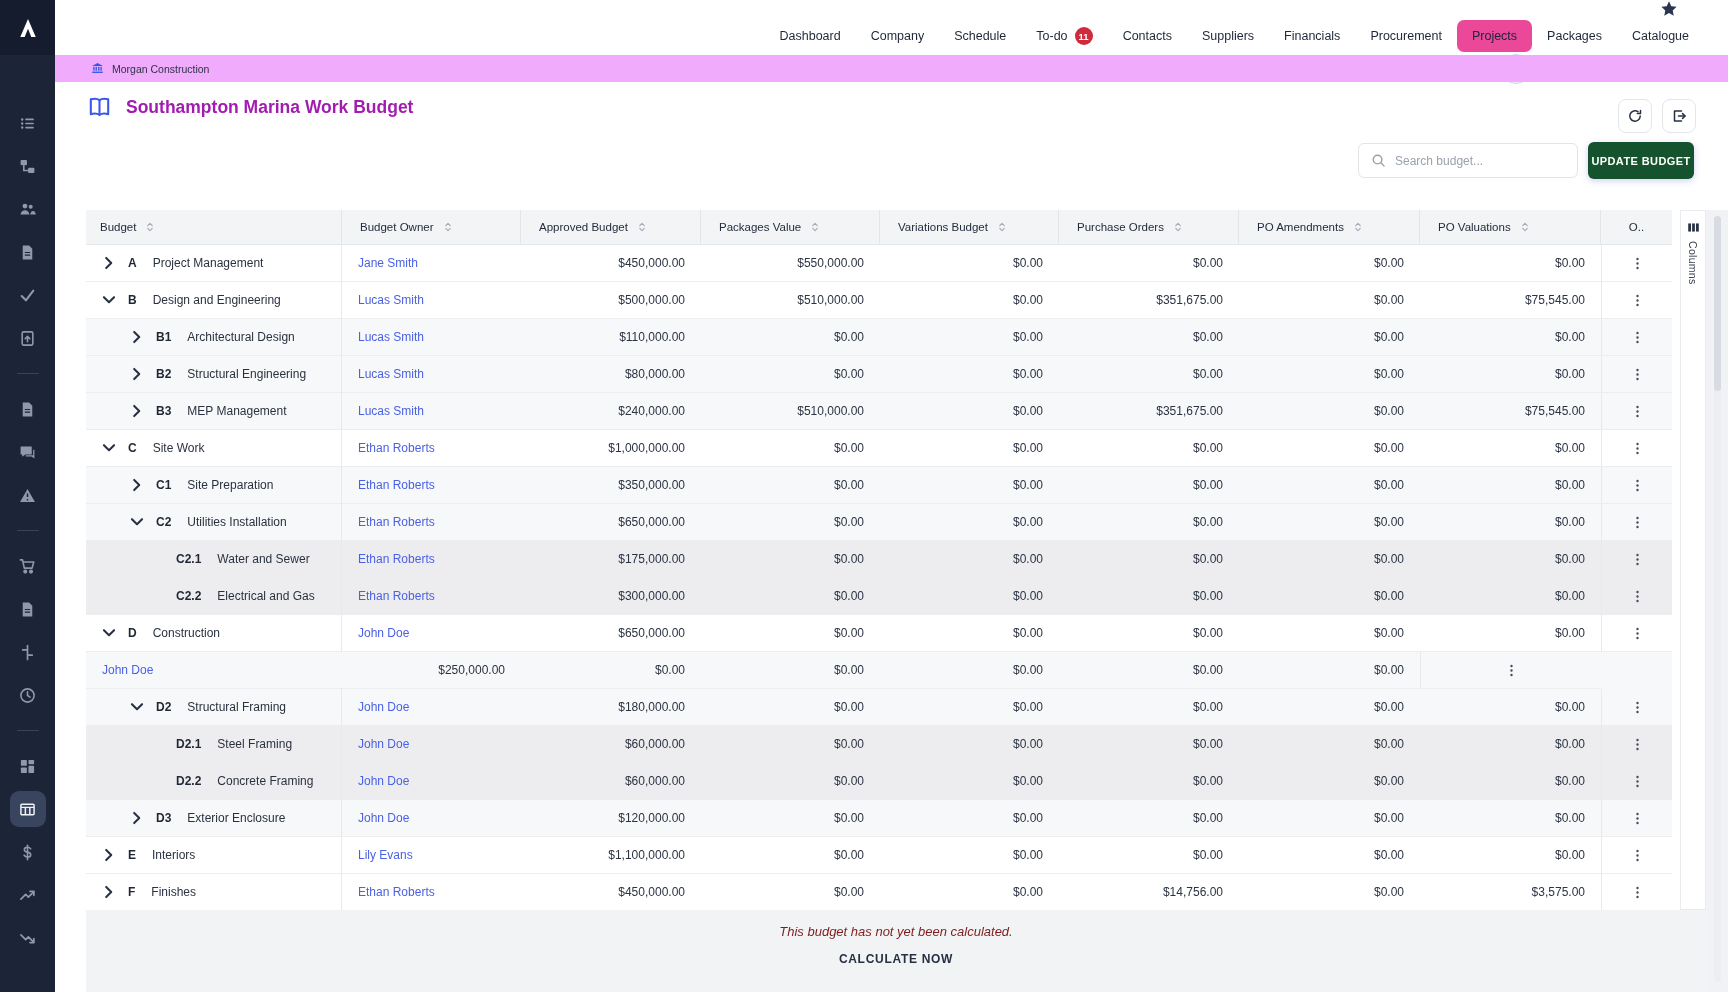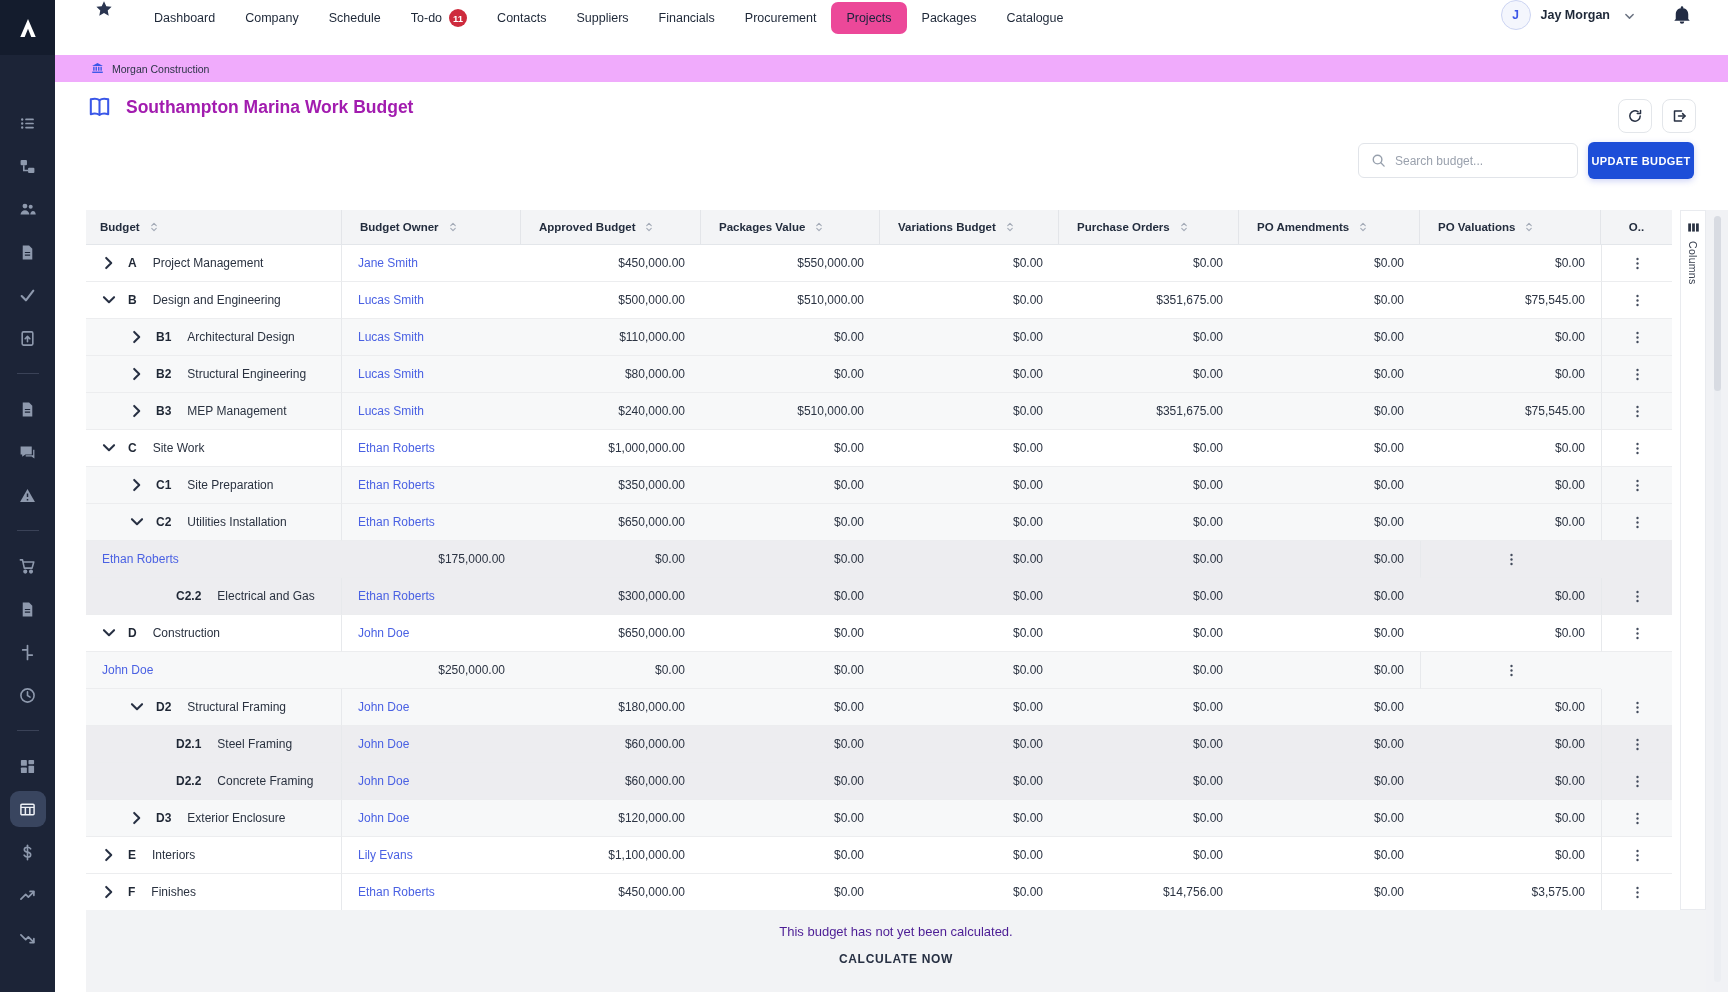--- a/index.html
+++ b/index.html
@@ -15,21 +15,21 @@
   .logo svg { width:34px; height:34px; }
   .side-items { display:flex; flex-direction:column; align-items:center; gap:7px; margin-top:50px; }
   .side-btn { width:36px; height:36px; border:none; background:transparent; color:#8e99ad;
     display:flex; align-items:center; justify-content:center; border-radius:9px; cursor:pointer; }
   .side-btn .ic { width:17px; height:17px; display:block; }
   .side-btn.active { background:#39455f; color:#eef1f6; }
   .side-div { width:22px; height:1px; background:#3a4257; margin:10px 0; }
 
   
   .topnav { position:absolute; left:55px; top:0; right:0; height:55px; background:#fff;
-    display:flex; align-items:flex-start; padding:0 24px 0 40px; }
+    display:flex; align-items:flex-end; padding:0 24px 0 40px;flex-direction:column; }
   .fav-star { width:18px; height:18px; color:#2a3550; margin-right:26px; cursor:pointer; }
   .fav-star svg { width:100%; height:100%; }
   .main-nav { display:flex; align-items:center; }
   .nav-item { display:flex; align-items:center; gap:7px; padding:9px 15px; border-radius:7px;
     font-size:12.5px; color:#1e2838; cursor:pointer; white-space:nowrap; }
   .nav-item.active { background:#ec4899; color:#18233d; }
   .nav-badge { min-width:18px; height:18px; border-radius:9px; background:#ce2b3d; color:#fff;
     font-size:9.5px; font-weight:bold; display:flex; align-items:center; justify-content:center; padding:0 4px; }
   .user { margin-left:auto; display:flex; align-items:center; }
   .avatar { width:30px; height:30px; border-radius:50%; background:#f4f6fd; border:1.5px solid #ccd4f2;
@@ -55,30 +55,30 @@
   .icon-btn { width:34px; height:34px; background:#fff; border:1px solid #e3e6ea; border-radius:8px;
     color:#273043; display:flex; align-items:center; justify-content:center; cursor:pointer; }
   .icon-btn .ic { width:16px; height:16px; display:block; }
 
   .search-box { position:absolute; left:1358px; top:143px; width:220px; height:35px; background:#fff;
     border:1px solid #e1e4e9; border-radius:6px; display:flex; align-items:center; padding-left:12px; gap:9px; }
   .search-box .ic { width:15px; height:15px; color:#97a0ad; display:block; }
   .search-box input { border:none; outline:none; flex:1; font-size:12px; color:#2a3342;
     font-family:"Liberation Sans", sans-serif; background:transparent; min-width:0; }
   .search-box input::placeholder { color:#9aa1ad; }
-  .update-btn { position:absolute; left:1588px; top:142px; width:106px; height:37px; background:#1d4ed8;
+  .update-btn { position:absolute; left:1588px; top:142px; width:106px; height:37px; background:#14532d;
     color:#fff; border:none; border-radius:6px; font-size:11px; font-weight:bold; letter-spacing:.4px;
     cursor:pointer; font-family:"Liberation Sans", sans-serif; box-shadow:0 2px 6px rgba(58,80,220,.25); }
 
   
   .budget-table { position:absolute; left:86px; top:210px; width:1586px; background:#fff; }
   .thead, .tr { display:grid; grid-template-columns:256px 179px 180px 179px 179px 180px 181px 181px 71px; }
   .thead { height:35px; }
   .th { background:#f3f4f6; border-right:1px solid #e3e5e9; border-bottom:1px solid #e3e6ea;
-    display:flex; align-items:center; padding-left:18px; gap:8px; font-size:11.5px; font-weight:bold;
+    display:flex; align-items:center; padding-left:18px; gap:8px; font-size:11.5px; font-weight:normal;
     color:#232d3e; cursor:pointer; white-space:nowrap; overflow:hidden; }
   .th.c0 { padding-left:14px; }
   .th.c8 { justify-content:center; padding-left:0; border-right:none; }
   .sort-ic { width:12px; height:12px; color:#a3aab6; flex:0 0 auto; }
   .sort-ic svg { width:100%; height:100%; display:block; }
   .tr { height:37px; }
   .tr.lvl0 { background:#ffffff; }
   .tr.lvl1 { background:#f7f8f9; }
   .tr.lvl2 { background:#ededf0; }
   .td { border-bottom:1px solid #ecedef; display:flex; align-items:center; font-size:12px;
@@ -103,21 +103,21 @@
   .v-scroll { position:absolute; left:1714px; top:216px; width:7px; height:766px; background:#eceef2; border-radius:4px; cursor:pointer; }
   .v-thumb { width:7px; height:175px; background:#d8dbe2; border-radius:4px; cursor:pointer; }
   .columns-strip { position:absolute; left:1680px; top:210px; width:26px; height:700px; background:#fff;
     border:1px solid #e9ebef; display:flex; flex-direction:column; align-items:center; cursor:pointer; }
   .columns-strip .ic { width:13px; height:13px; color:#2a3243; margin:10px 0 7px; display:block; }
   .columns-label { writing-mode:vertical-rl; font-size:10.5px; color:#3a4150; letter-spacing:.3px; }
 
   
   .banner { position:absolute; left:86px; top:910px; width:1620px; height:82px; background:#f2f3f5;
     display:flex; flex-direction:column; align-items:center; padding-top:14px; gap:13px; }
-  .banner-msg { font-size:13px; color:#4c1d95; }
+  .banner-msg { font-size:13px; color:#7f1d1d;font-style:italic; }
   .banner-action { border:none; background:transparent; font-size:12px; font-weight:bold; color:#273043;
     letter-spacing:.7px; cursor:pointer; font-family:"Liberation Sans", sans-serif; }
 
   .ic svg { width:100%; height:100%; display:block; }
 </style>
 </head>
 <body>
 
 <div id="app">
 
@@ -700,20 +700,24 @@
             <button class="kebab">
               <svg viewBox="0 0 16 16" fill="currentColor">
                 <circle cx="8" cy="3.2" r="1.25"></circle>
                 <circle cx="8" cy="8" r="1.25"></circle>
                 <circle cx="8" cy="12.8" r="1.25"></circle>
               </svg>
             </button>
           </div>
         </div>
         <div class="tr lvl2">
+          <div class="td budget-cell">
+            <span class="code">C2.1</span>
+            <span class="rname">Water and Sewer</span>
+          </div>
           <div class="td owner-cell">
             <a class="owner">Ethan Roberts</a>
           </div>
           <div class="td money">$175,000.00</div>
           <div class="td money">$0.00</div>
           <div class="td money">$0.00</div>
           <div class="td money">$0.00</div>
           <div class="td money">$0.00</div>
           <div class="td money">$0.00</div>
           <div class="td kebab-cell">

